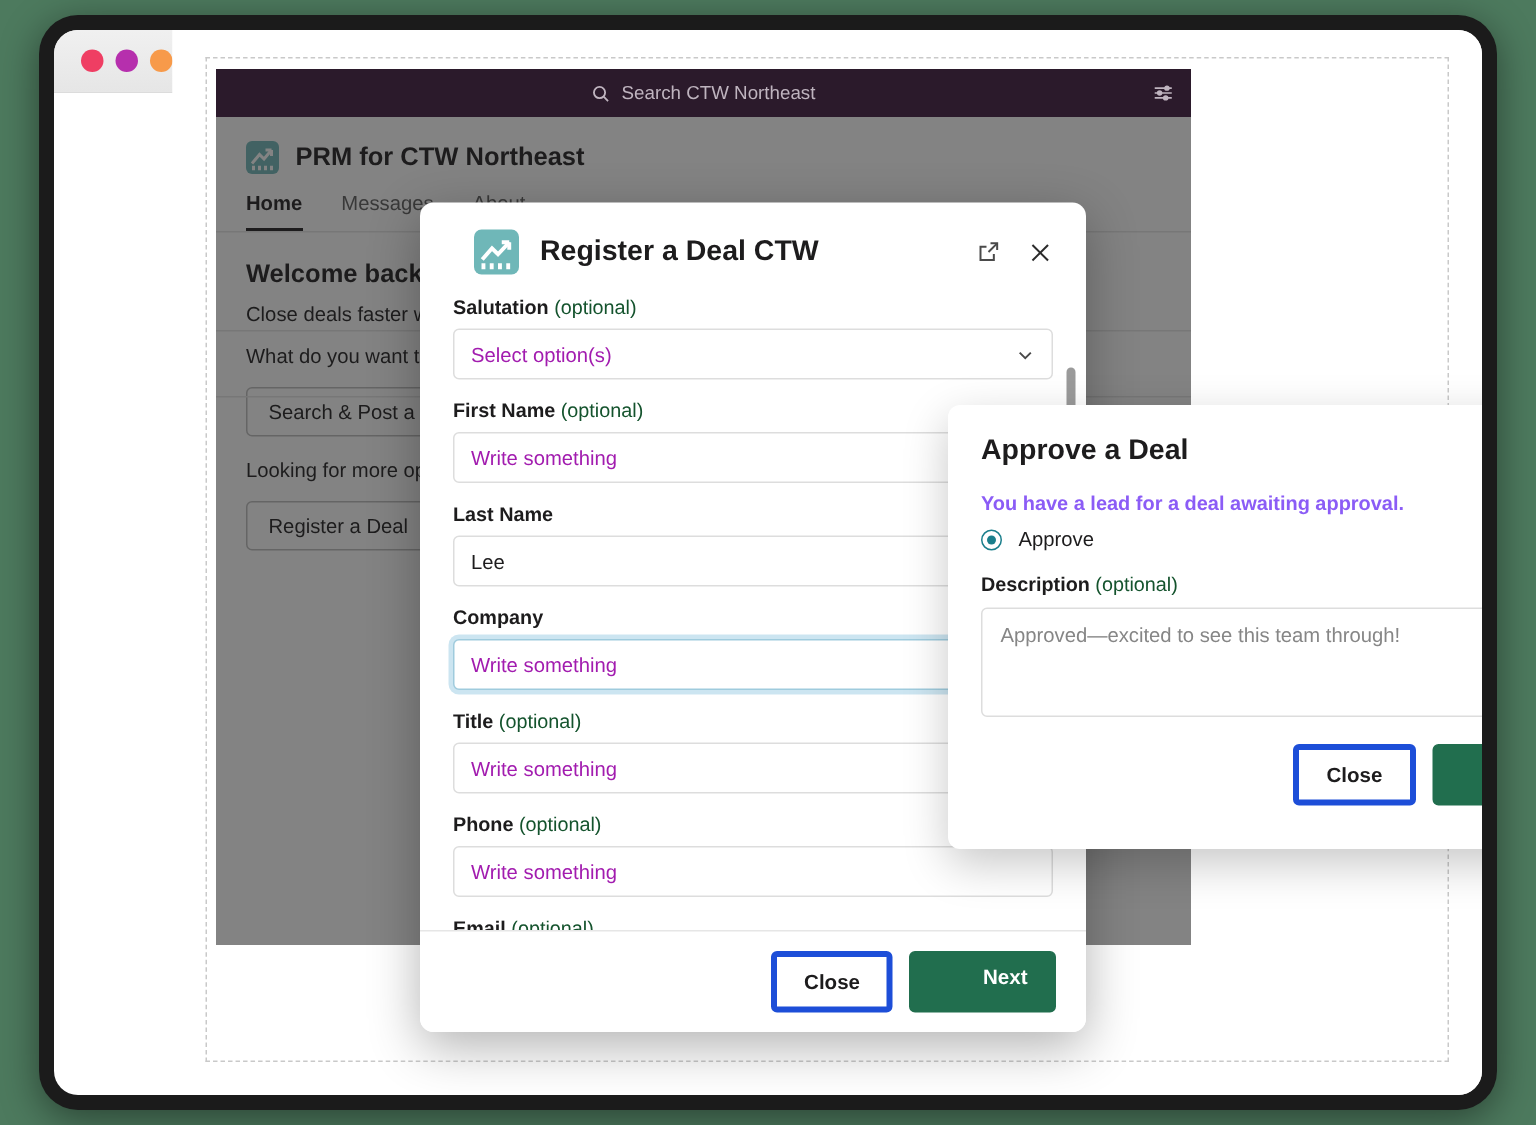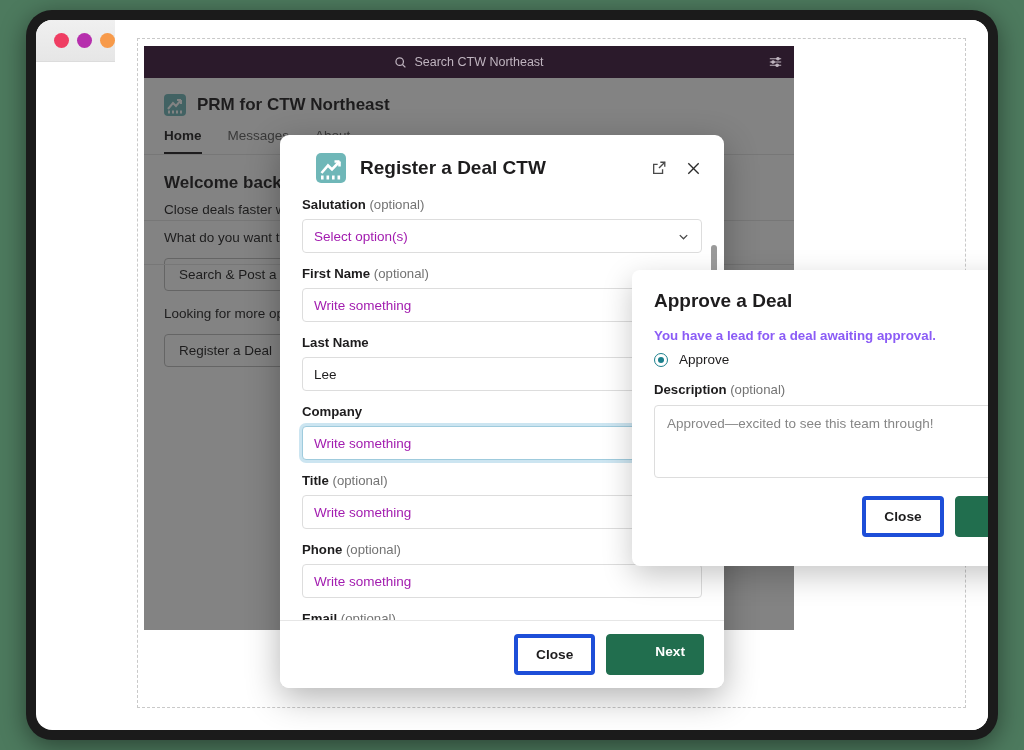--- a/index.html
+++ b/index.html
@@ -148,21 +148,21 @@
   #deal-scrollbar {
     position: absolute; right: 7px; top: 48px;
     width: 6px; height: 63px; border-radius: 3px;
     background: #9a9a9a;
   }
   .field { margin-bottom: 13px; }
   .field-label {
     font-size: 13.2px; color: #1d1c1d; font-weight: 700;
     margin-bottom: 7px; display: block;
   }
-  .field-label .opt { font-weight: 400; color: #737373; }
+  .field-label .opt { font-weight: 400; color: #14532d; }
   .ctl {
     width: 100%; height: 34px;
     border: 1px solid #ddd; border-radius: 4px;
     background: #fff;
     display: flex; align-items: center;
     padding: 0 11px;
     font-size: 13.5px; color: #1d1c1d;
   }
   .ctl.ph { color: #a21caf; }
   .ctl.select { justify-content: space-between; }

